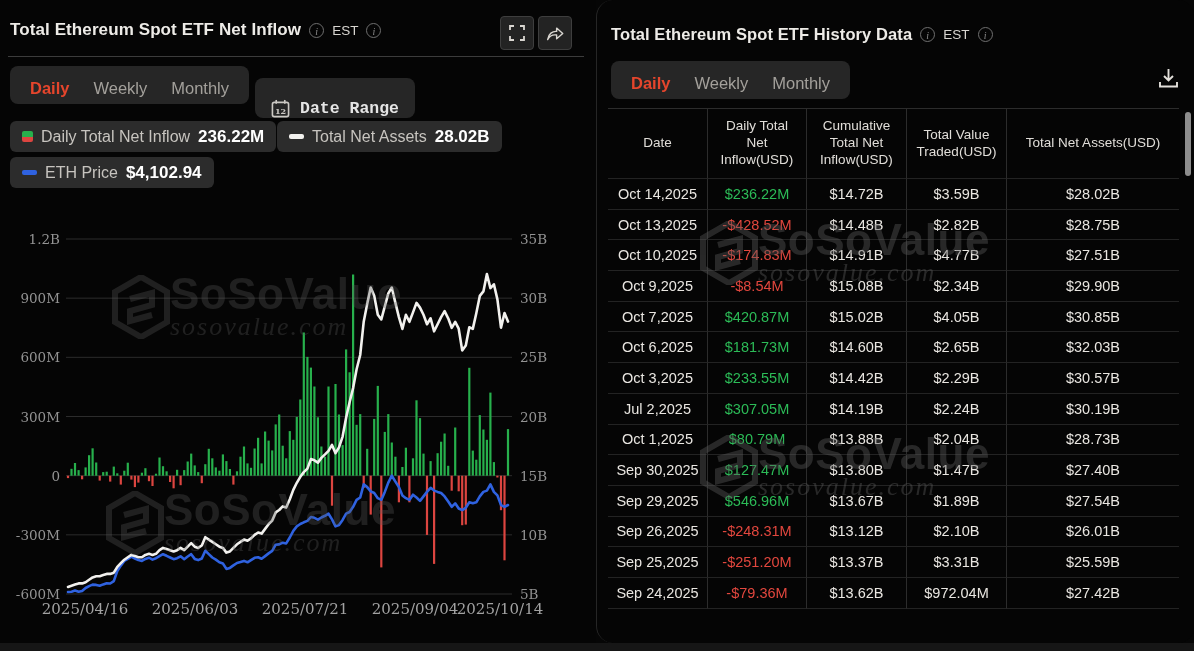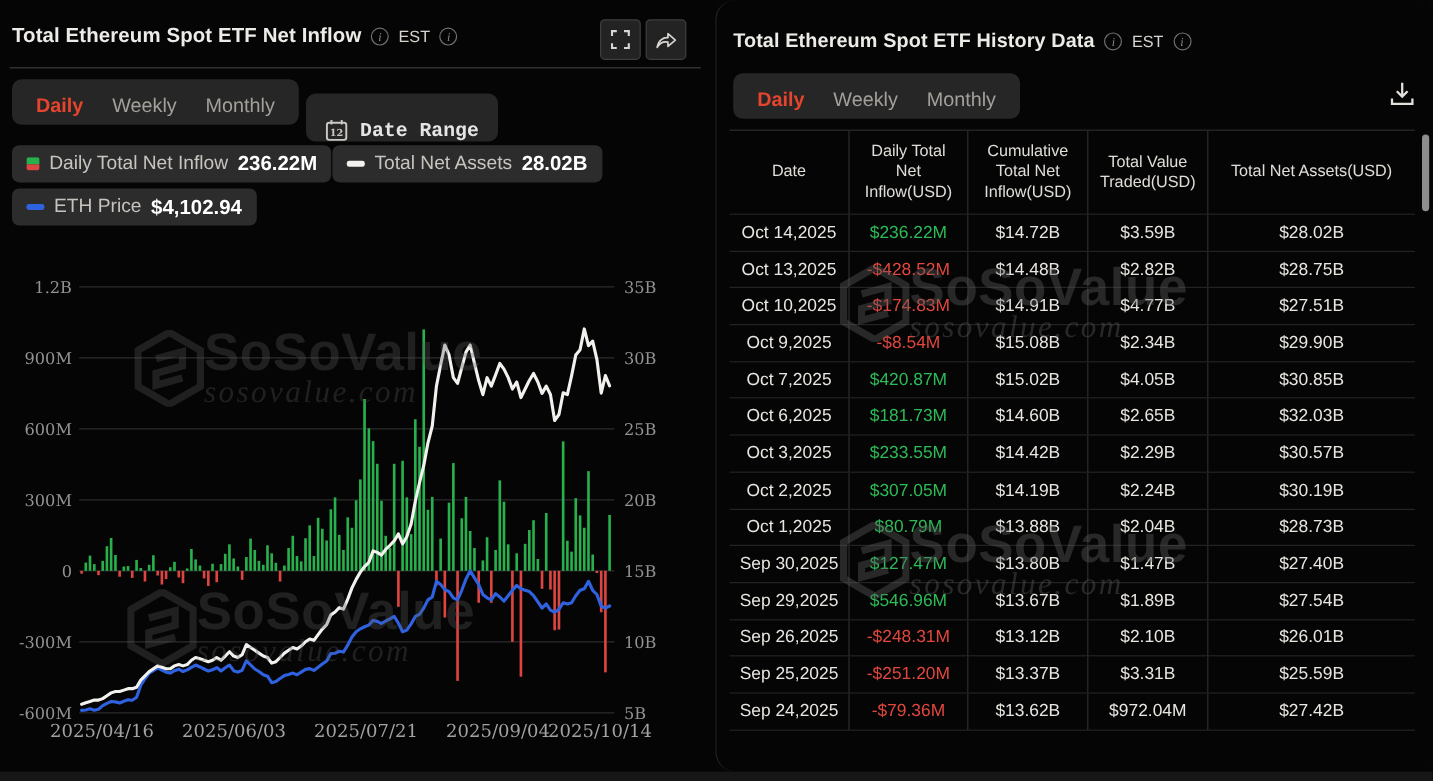--- a/index.html
+++ b/index.html
@@ -364,21 +364,21 @@
           <div class="t-cell">$32.03B</div>
         </div>
         <div class="t-row">
           <div class="t-cell">Oct 3,2025</div>
           <div class="t-cell pos">$233.55M</div>
           <div class="t-cell">$14.42B</div>
           <div class="t-cell">$2.29B</div>
           <div class="t-cell">$30.57B</div>
         </div>
         <div class="t-row">
-          <div class="t-cell">Oct 2,2025</div>
+          <div class="t-cell">Jul 2,2025</div>
           <div class="t-cell pos">$307.05M</div>
           <div class="t-cell">$14.19B</div>
           <div class="t-cell">$2.24B</div>
           <div class="t-cell">$30.19B</div>
         </div>
         <div class="t-row">
           <div class="t-cell">Oct 1,2025</div>
           <div class="t-cell pos">$80.79M</div>
           <div class="t-cell">$13.88B</div>
           <div class="t-cell">$2.04B</div>

